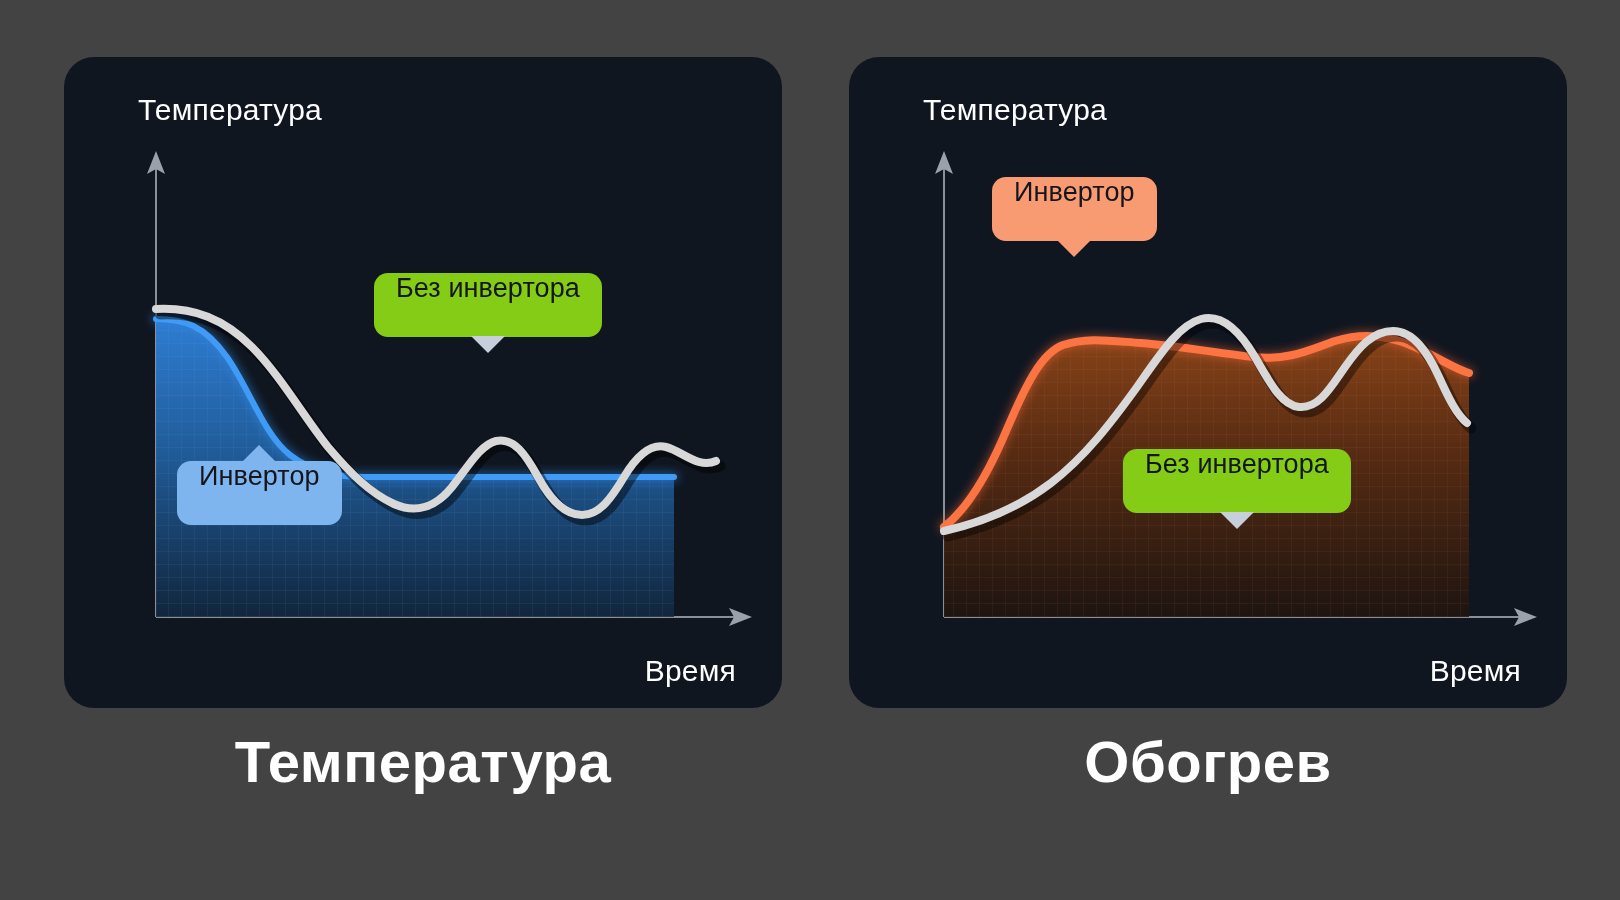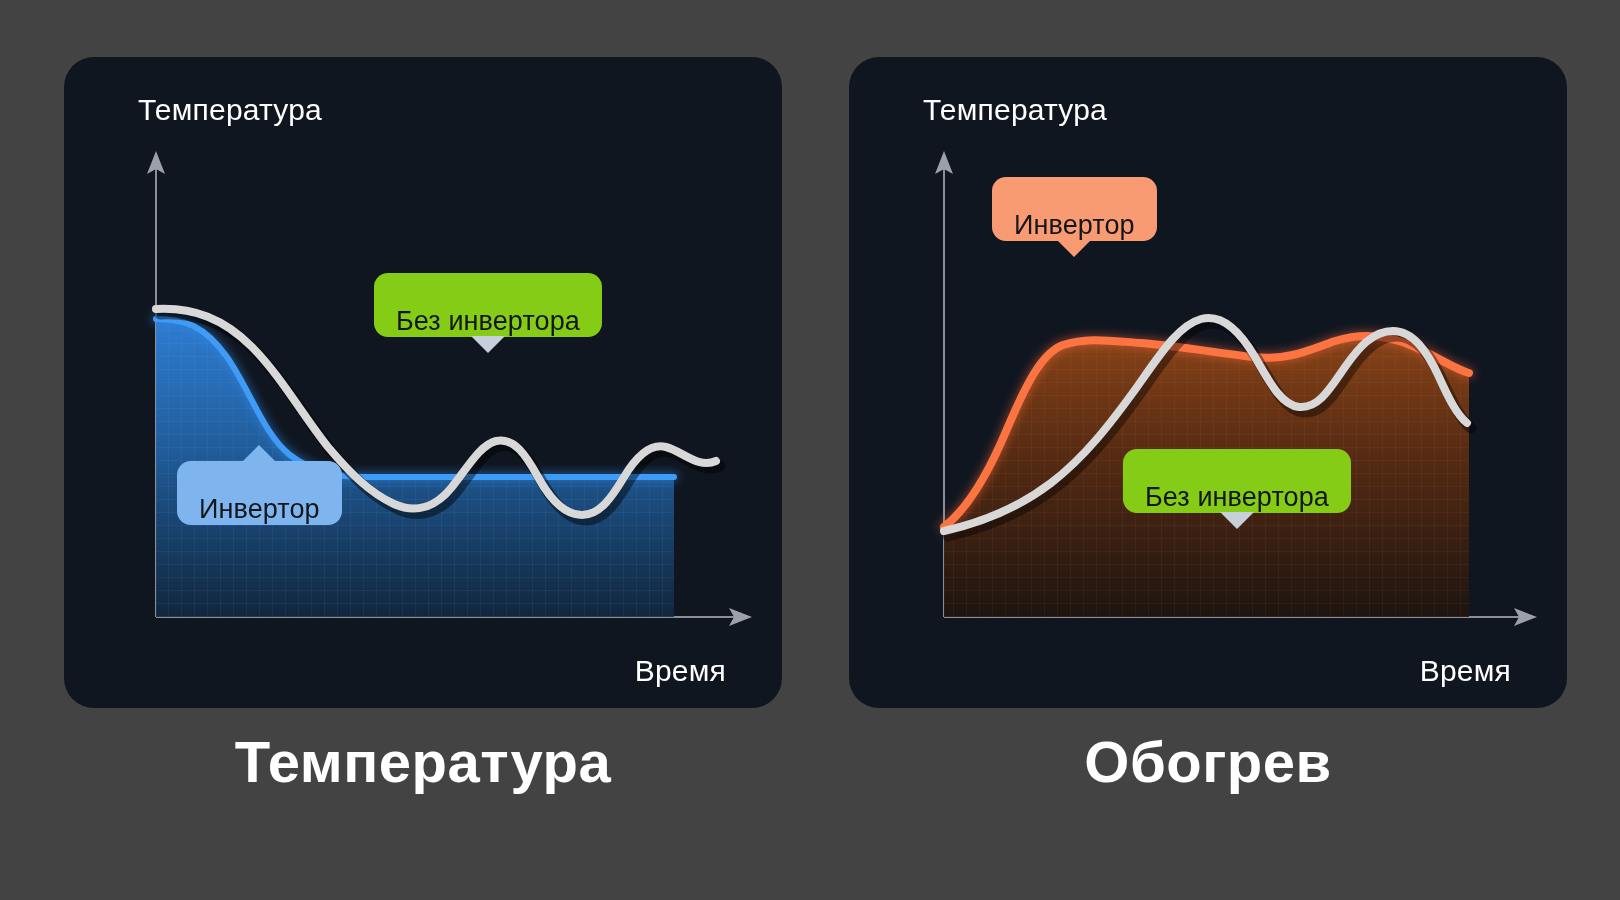--- a/index.html
+++ b/index.html
@@ -24,28 +24,28 @@
 
   .axis-label {
     position:absolute;
     color:#ffffff;
     font-size:30px;
     font-weight:400;
     letter-spacing:0.2px;
     white-space:nowrap;
   }
   .axis-label.y { left:74px; top:36px; }
-  .axis-label.x { right:56px; bottom:20px; }
+  .axis-label.x { right:46px; bottom:20px; }
 
   .plot { position:absolute; inset:0; }
 
   
   .badge {
     position:absolute;
-    display:flex; align-items:flex-end; justify-content:center;
+    display:flex; align-items:flex-start; justify-content:center;
     font-size:27px;
     font-weight:400;
     color:#13151a;
     border-radius:14px;
     padding:0 22px;
     height:64px;
     white-space:nowrap;
     letter-spacing:0.1px;
   }
   .badge .tail {

